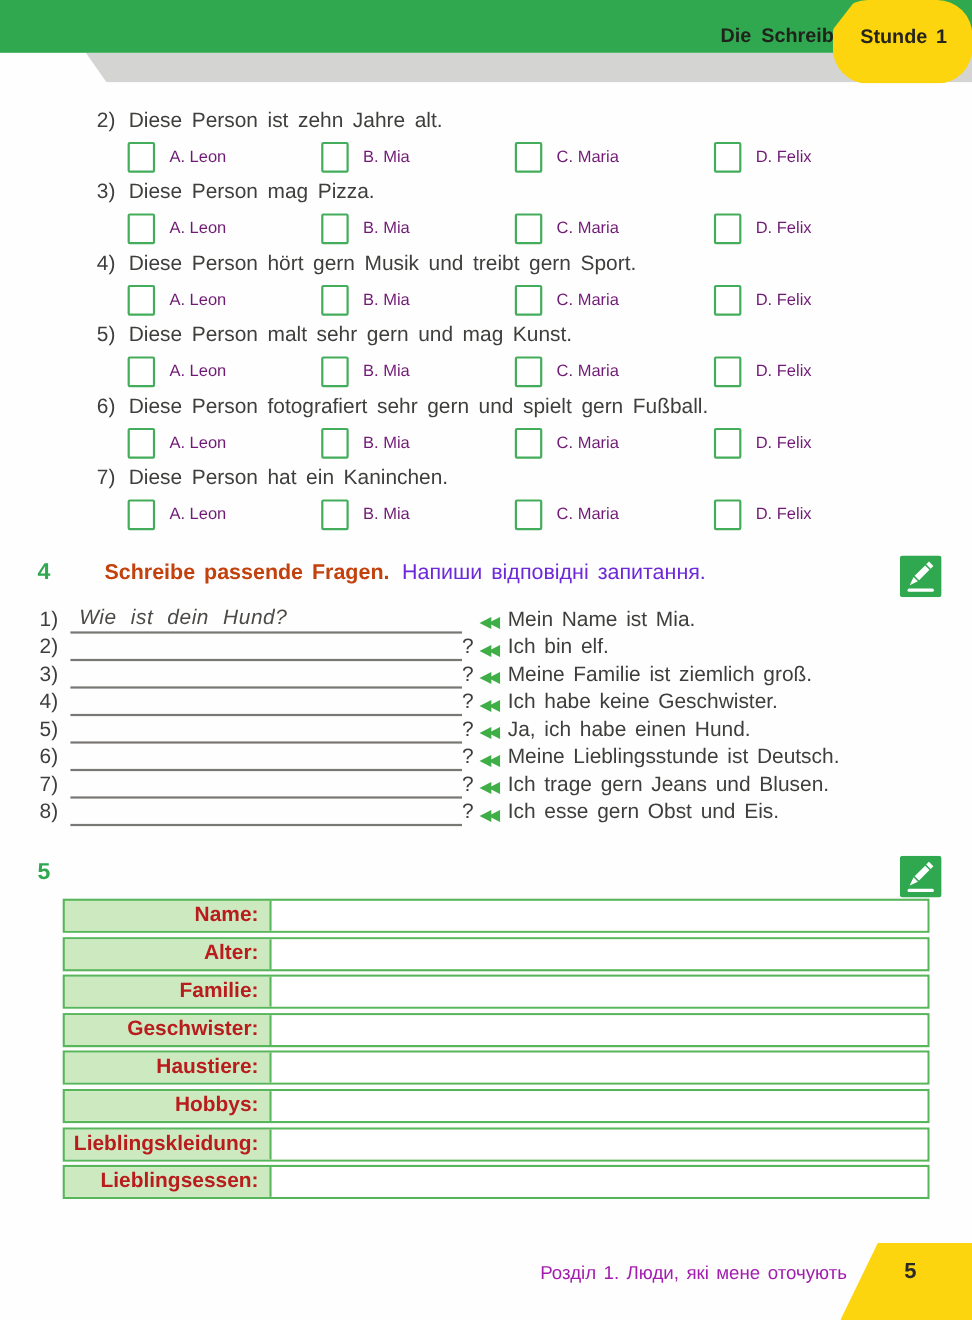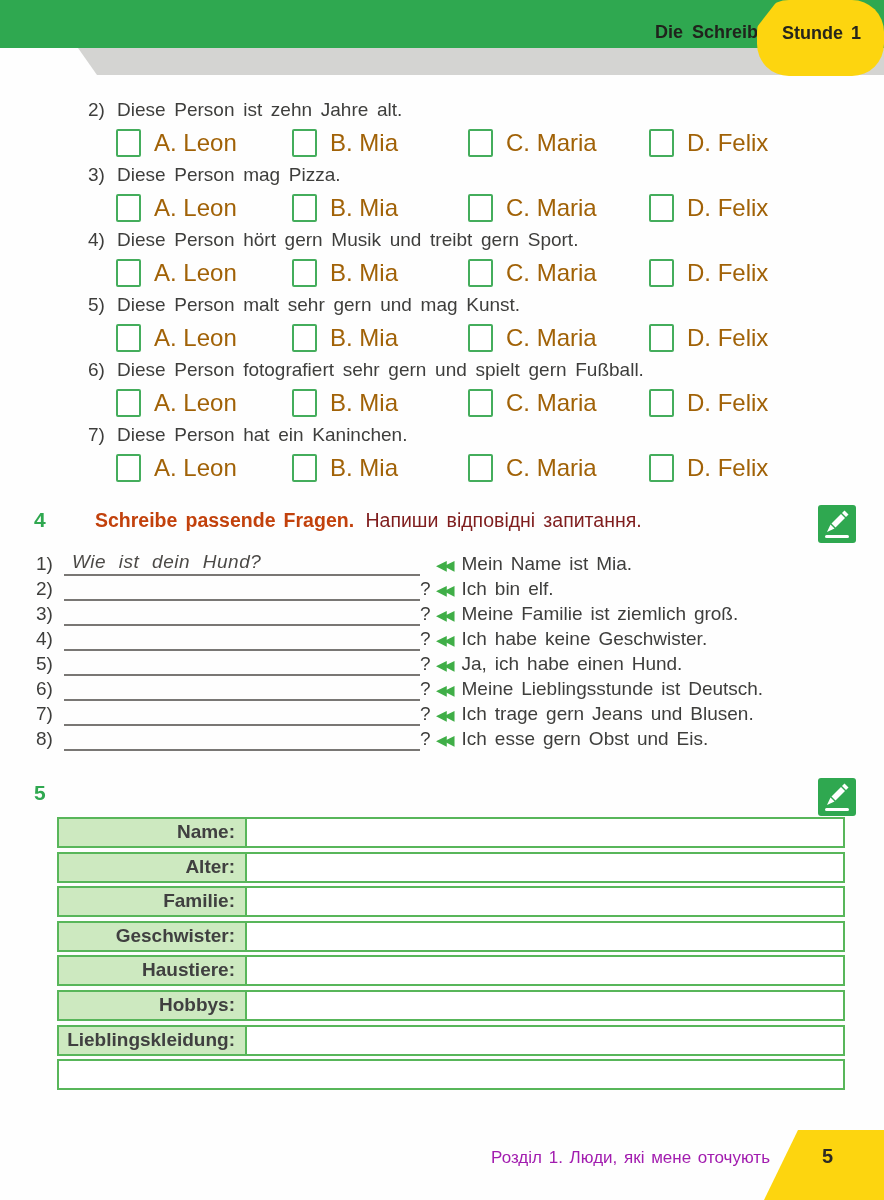--- a/index.html
+++ b/index.html
@@ -21,46 +21,46 @@
   
   .mc-section { position:absolute; top:96px; left:0; width:884px; }
   .q-block { height:65px; }
   .q-line { padding-left:88px; height:28px; display:flex; align-items:center;
             font-size:19px; color:#3e3e3c; word-spacing:0.18em; }
   .q-num { width:29px; flex:0 0 29px; }
   .q-options { margin-left:116px; height:37px; display:grid;
                grid-template-columns:176px 176px 181px auto; align-items:center; }
   .opt { display:flex; align-items:center; gap:13px; }
   .checkbox { width:25px; height:28px; border:2px solid #44ad5c; border-radius:2px; background:#fff; }
-  .opt-label { font-size:24px; color:#a16207; }
+  .opt-label { font-size:15px; color:#701a75; }
 
   
   .ex-header { position:absolute; left:0; width:884px; height:28px; }
   .ex-num { position:absolute; left:34px; top:0; font-size:21px; font-weight:bold; color:#2fa850; }
   .ex-title { position:absolute; left:95px; top:1px; font-size:19.5px; white-space:nowrap; }
   .ex-title .de { font-weight:bold; color:#c2410c; word-spacing:0.14em; }
-  .ex-title .uk { color:#7f1d1d; word-spacing:0.14em; margin-left:6px; }
+  .ex-title .uk { color:#6d28d9; word-spacing:0.14em; margin-left:6px; }
   .pencil-icon { position:absolute; left:818px; top:-3px; width:38px; height:38px; display:block; }
 
   
   .ex4-items { position:absolute; top:551px; left:0; width:884px; }
   .f-row { height:25px; display:flex; align-items:flex-end; font-size:19px; color:#3e3e3c; }
   .f-num { margin-left:36px; width:28px; flex:0 0 28px; padding-bottom:1px; }
   .f-line { width:356px; flex:0 0 356px; height:23px; border-bottom:2px solid #797774; position:relative; }
   .handwritten { position:absolute; left:8px; bottom:1px; font-style:italic; font-size:19px;
                  color:#4c4a47; letter-spacing:0.5px; word-spacing:7px; white-space:nowrap; }
   .f-qmark { width:14px; flex:0 0 14px; text-align:left; padding-bottom:1px; }
   .f-arrows { color:#3fae47; font-size:14px; letter-spacing:-3px; padding:0 10px 3px 2px; }
   .f-answer { word-spacing:0.14em; padding-bottom:1px; white-space:nowrap; }
 
   
   .steckbrief { position:absolute; top:817px; left:57px; width:788px; }
   .t-row { height:31px; margin-bottom:3.6px; border:2px solid #58b65a; display:flex; background:#fff; }
   .t-label { width:188px; flex:0 0 188px; background:#cde9c0; border-right:2px solid #58b65a;
-             font-weight:bold; font-size:19px; color:#404040; text-align:right;
+             font-weight:bold; font-size:19px; color:#b91c1c; text-align:right;
              padding-right:10px; line-height:26px; }
   .t-value { flex:1; background:#fff; }
 
   
   .footer-text { position:absolute; top:1148px; right:114px; font-size:17px; color:#a21caf;
                  word-spacing:2px; white-space:nowrap; }
   .footer-wedge { position:absolute; left:764px; top:1130px; width:120px; height:70px; background:#fdd50f;
                   clip-path:polygon(34px 0, 100% 0, 100% 100%, 0 100%); }
   .footer-page { position:absolute; left:58px; top:15px; font-size:20px; font-weight:bold; color:#2b2a24; }
 </style>
@@ -393,20 +393,21 @@
     <div class="t-value"></div>
   </div>
 
 
   <div class="t-row">
     <div class="t-label">Lieblingskleidung:</div>
     <div class="t-value"></div>
   </div>
 
   <div class="t-row">
+    <div class="t-label">Lieblingsessen:</div>
     <div class="t-value"></div>
   </div>
 </div>
 
   <div class="footer-text">Розділ 1. Люди, які мене оточують</div>
   <div class="footer-wedge">
     <span class="footer-page">5</span>
   </div>
 
 </div>

